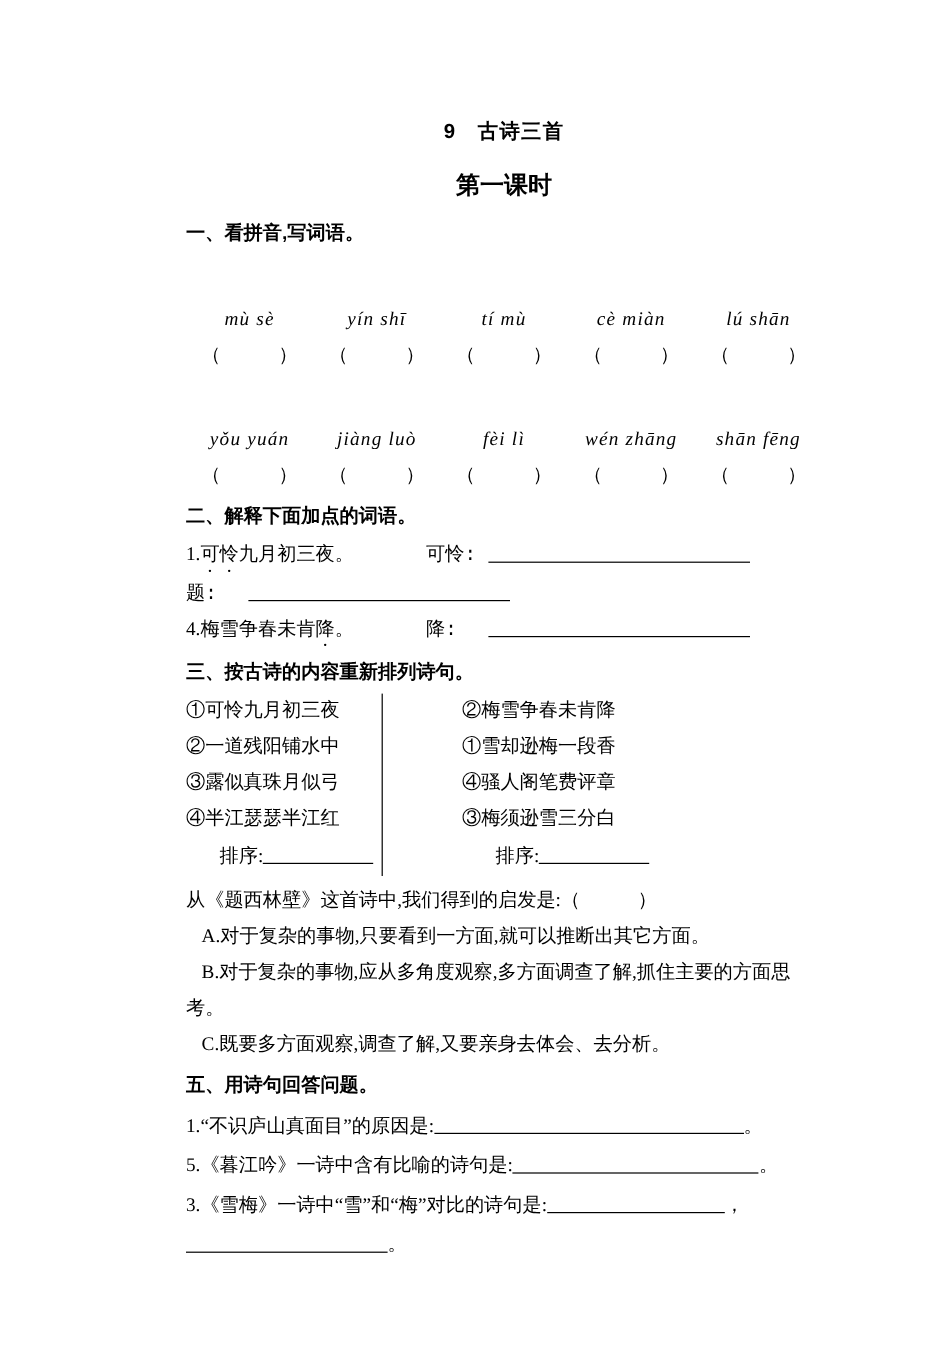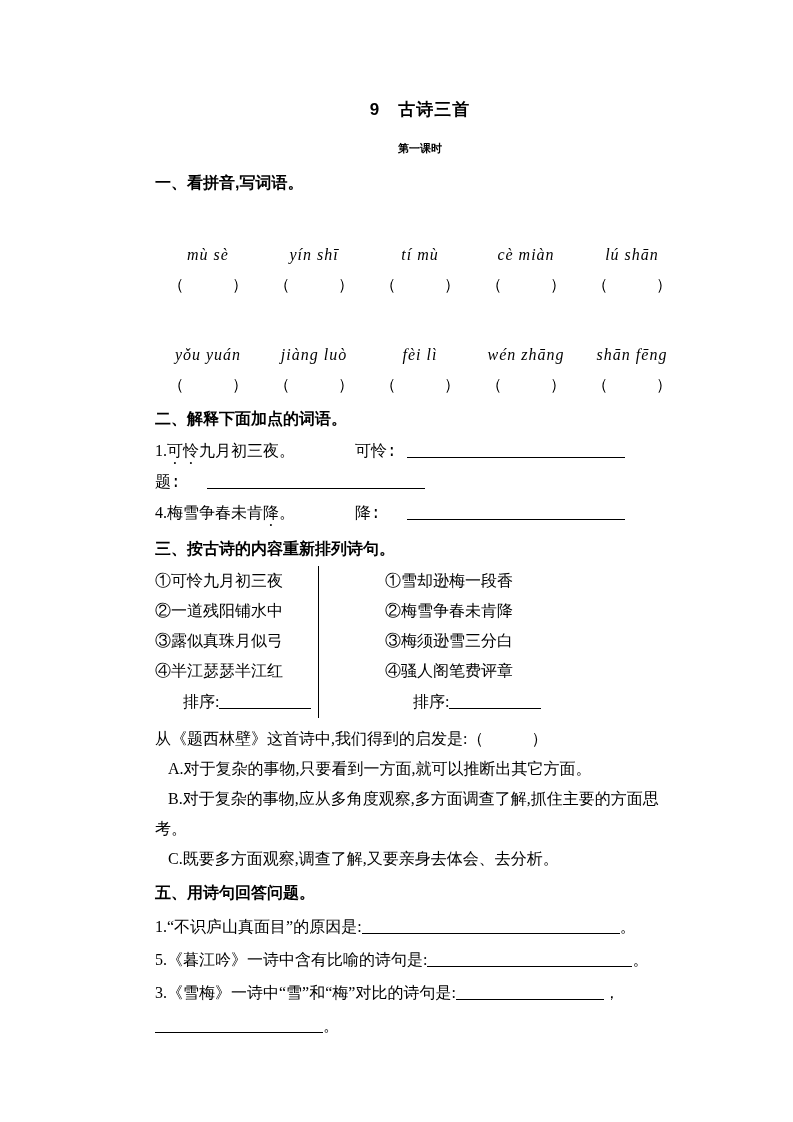--- a/index.html
+++ b/index.html
@@ -10,21 +10,21 @@
     font-size: 16px; color: #000;
   }
   .page { padding: 98px 108px 0 155px; }
 
   .title {
     text-align: center; font-weight: bold; font-size: 17px;
     font-family: "Liberation Sans", sans-serif;
     margin-bottom: 20px; letter-spacing: 1px;
   }
   .subtitle {
-    text-align: center; font-weight: bold; font-size: 11px;
+    text-align: center; font-weight: bold; font-size: 20px;
     margin-bottom: 14px;
   }
   .sec-heading {
     font-weight: bold; font-family: "Liberation Sans", sans-serif;
     line-height: 26px; margin: 6px 0 4px 0;
   }
 
   
   .pinyin-row, .paren-row {
     display: grid; grid-template-columns: repeat(5, 1fr);
@@ -123,24 +123,24 @@
   <div class="sec-heading">三、按古诗的内容重新排列诗句。</div>
   <div class="s3-wrap">
     <div class="s3-col s3-left">
       <div class="verse">①可怜九月初三夜</div>
       <div class="verse">②一道残阳铺水中</div>
       <div class="verse">③露似真珠月似弓</div>
       <div class="verse">④半江瑟瑟半江红</div>
       <div class="paixu"><span>排序:</span><span class="blank-line paixu-line"></span></div>
     </div>
     <div class="s3-col s3-right">
+      <div class="verse">②梅雪争春未肯降</div>
       <div class="verse">①雪却逊梅一段香</div>
-      <div class="verse">②梅雪争春未肯降</div>
+      <div class="verse">④骚人阁笔费评章</div>
       <div class="verse">③梅须逊雪三分白</div>
-      <div class="verse">④骚人阁笔费评章</div>
       <div class="paixu"><span>排序:</span><span class="blank-line paixu-line"></span></div>
     </div>
   </div>
 
   <div class="s4-question">从《题西林壁》这首诗中,我们得到的启发是:（　　　）</div>
   <div class="s4-option">A.对于复杂的事物,只要看到一方面,就可以推断出其它方面。</div>
   <div class="s4-option">B.对于复杂的事物,应从多角度观察,多方面调查了解,抓住主要的方面思考。</div>
   <div class="s4-option">C.既要多方面观察,调查了解,又要亲身去体会、去分析。</div>
 
   <div class="sec-heading">五、用诗句回答问题。</div>

